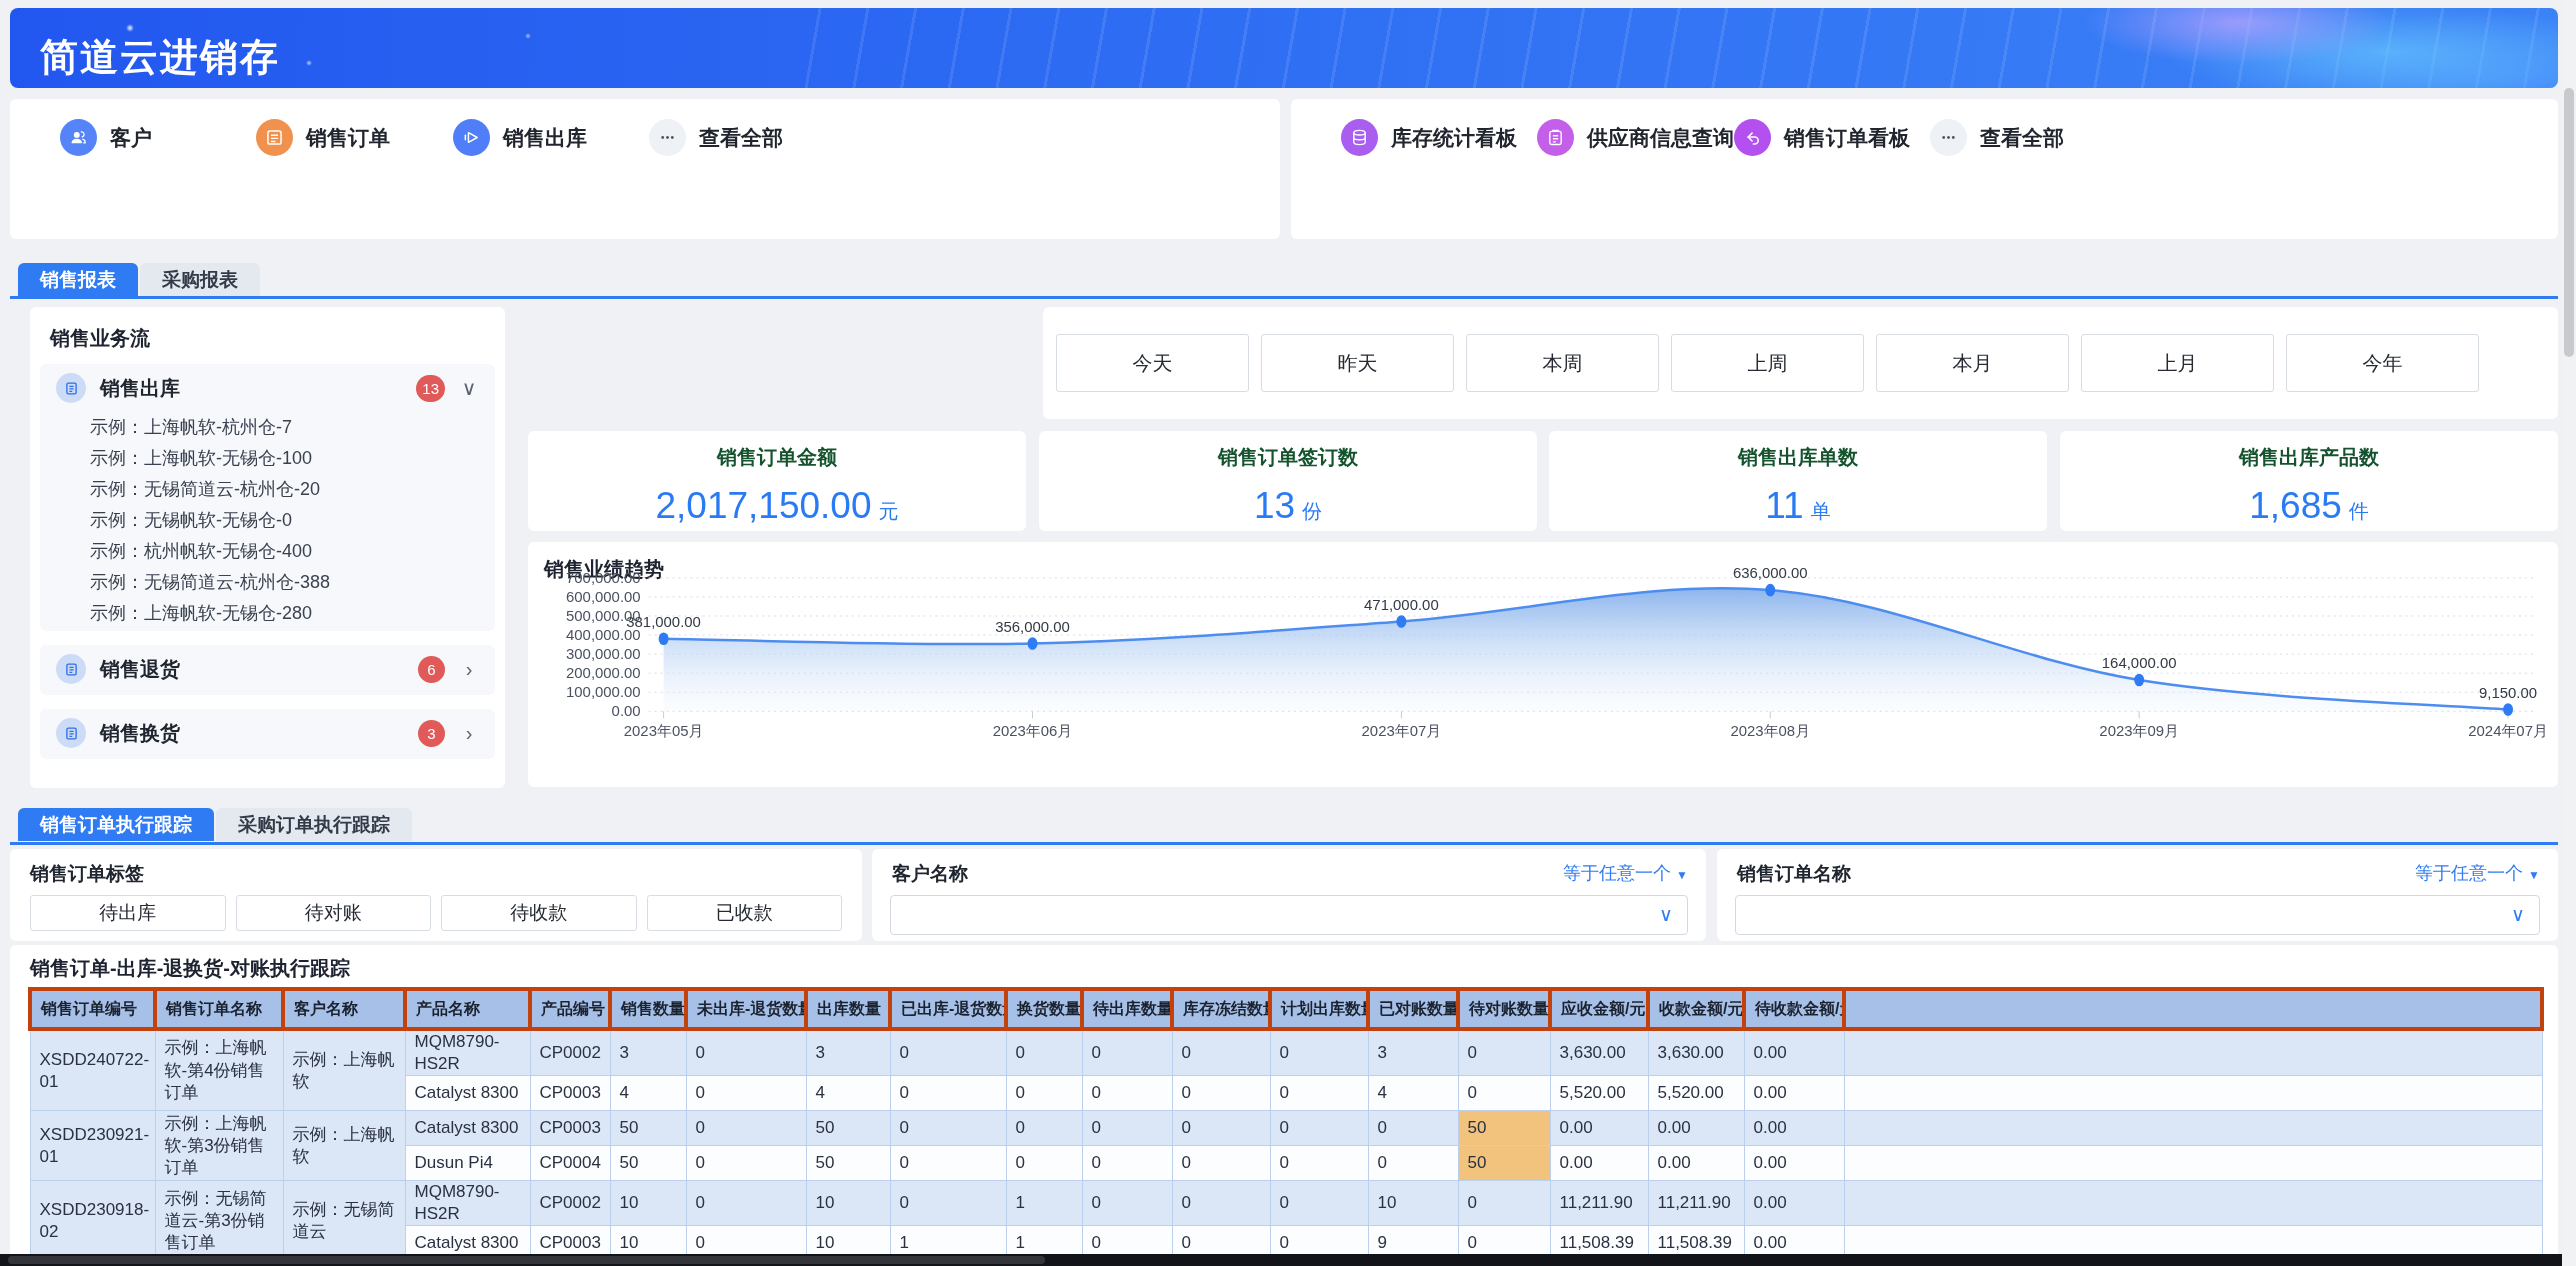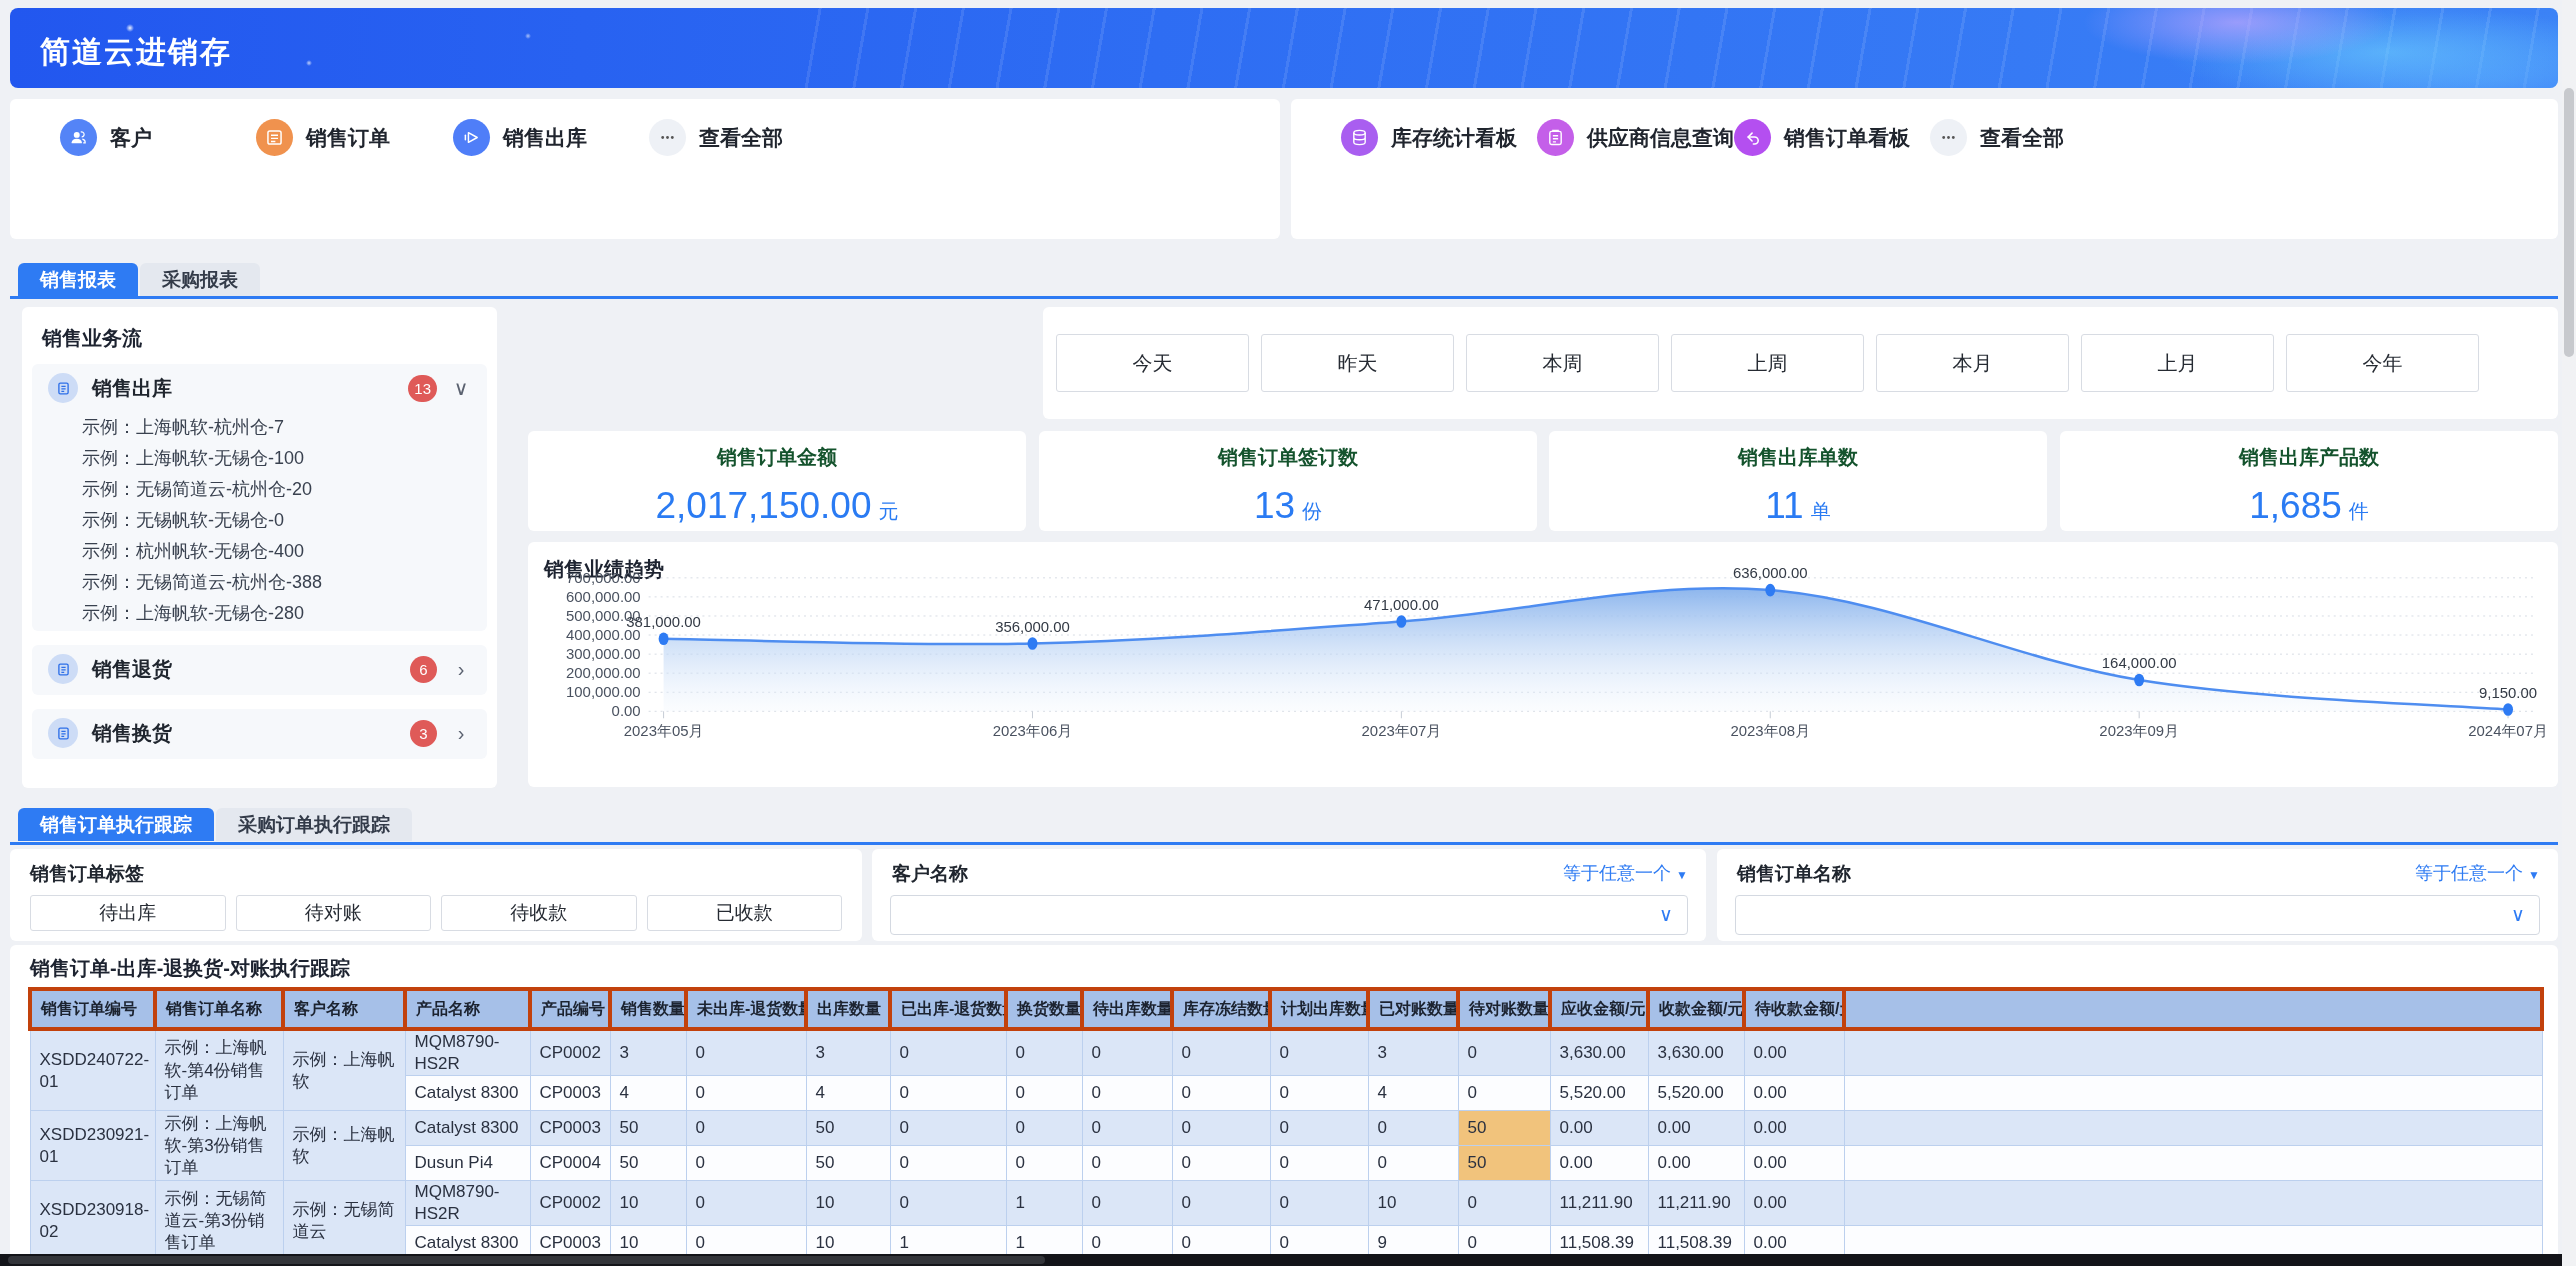--- a/index.html
+++ b/index.html
@@ -14,38 +14,38 @@
       radial-gradient(circle 2px at 299px 55px, rgba(255,255,255,.7), transparent 3px),
       radial-gradient(circle 2px at 518px 28px, rgba(255,255,255,.6), transparent 3px),
       linear-gradient(93deg,#2257ef 0%,#2e6df3 45%,#3b82f6 100%);}
   #banner::before{content:"";position:absolute;right:0;top:0;width:70%;height:100%;
     background:repeating-linear-gradient(100deg,transparent 0 44px,rgba(255,255,255,.10) 44px 47px);}
   #banner::after{content:"";position:absolute;right:0;top:0;width:45%;height:100%;
     background:
       radial-gradient(ellipse 219px 60px at 72% 18%, rgba(203,170,255,.65), transparent 70%),
       radial-gradient(ellipse 319px 70px at 85% 55%, rgba(120,225,255,.45), transparent 70%),
       radial-gradient(ellipse 419px 90px at 95% 90%, rgba(90,170,255,.5), transparent 75%);}
-  #banner .title{position:absolute;left:30px;top:24px;font-size:30px;font-weight:bold;color:#fff;letter-spacing:2px;z-index:2;}
+  #banner .title{position:absolute;left:30px;top:24px;font-size:38px;font-weight:bold;color:#fff;letter-spacing:2px;z-index:2;}
 
   
   .ql-card{top:99px;height:140px;}
   .ql-item{position:absolute;top:102px;display:flex;align-items:center;gap:13px;cursor:pointer;}
   .ql-ic{width:37px;height:37px;border-radius:50%;display:flex;align-items:center;justify-content:center;flex:0 0 auto;}
   .ql-ic svg{width:21px;height:21px;}
   .ql-label{font-size:21px;font-weight:bold;color:#20252e;white-space:nowrap;}
 
   
   .tabs{position:absolute;display:flex;gap:2px;align-items:flex-end;}
   .tab{height:33px;display:flex;align-items:center;padding:0 22px;font-size:19px;font-weight:bold;
        background:#e4e8ef;color:#333b49;border-radius:6px 6px 0 0;cursor:pointer;white-space:nowrap;}
   .tab.active{background:#2e7bf3;color:#fff;}
   .tabline{position:absolute;left:10px;width:2548px;height:3px;background:#2e7bf3;}
 
   
-  #flowPanel{left:22px;top:307px;width:475px;height:481px;}
+  #flowPanel{left:30px;top:307px;width:475px;height:481px;}
   #flowPanel .ptitle{margin:18px 0 12px 20px;font-size:20px;font-weight:bold;color:#1d2330;}
   .flow-block{margin:0 10px 14px 10px;background:#f6f8fb;border-radius:6px;padding-bottom:2px;}
   .flow-row{height:48px;display:flex;align-items:center;gap:14px;padding:0 16px;cursor:pointer;}
   .flow-ic{width:30px;height:30px;border-radius:50%;background:#cddcf6;display:flex;align-items:center;justify-content:center;flex:0 0 auto;}
   .flow-ic svg{width:17px;height:17px;}
   .flow-label{font-size:20px;font-weight:bold;color:#20262f;flex:1;}
   .badge{min-width:27px;height:27px;border-radius:14px;background:#df5a58;color:#fff;font-size:15px;
          display:flex;align-items:center;justify-content:center;padding:0 6px;box-sizing:border-box;}
   .chev{font-size:20px;color:#5b6270;width:20px;text-align:center;}
   .flow-item{height:31px;line-height:31px;padding-left:50px;font-size:18px;color:#39414f;cursor:pointer;white-space:nowrap;}

